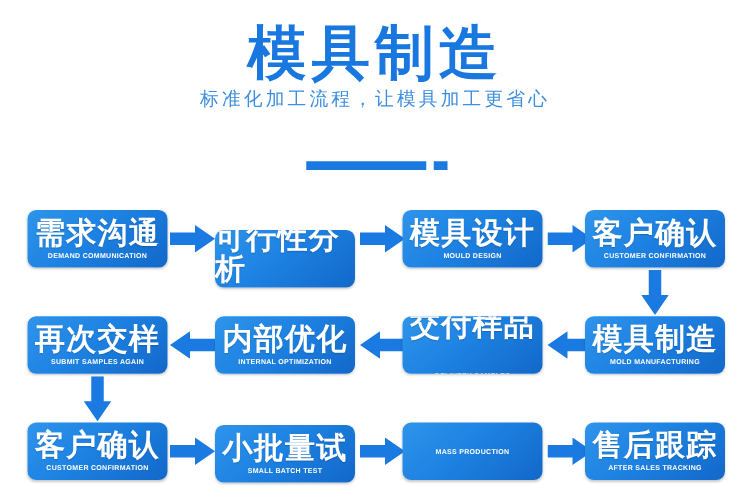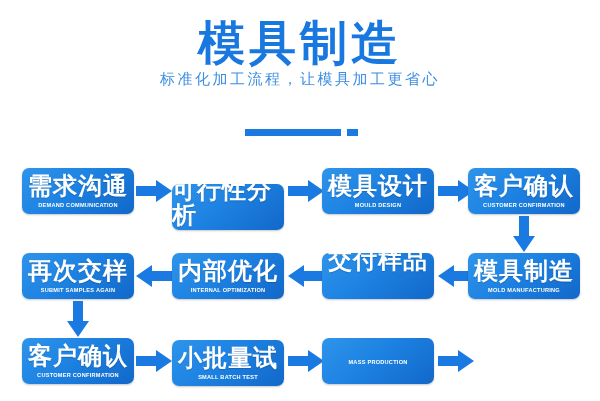--- a/index.html
+++ b/index.html
@@ -216,14 +216,18 @@
 
   <div class="box" style="left:322px; top:338px;">
     <span class="en">MASS PRODUCTION</span>
   </div>
   <div class="arrow arrow-h" style="left:438px; top:350px;">
     <svg viewBox="0 0 36 22">
         <path d="M0 6 L20 6 L20 0 L36 11 L20 22 L20 16 L0 16 Z" fill="#1b7ae2"></path>
       </svg>
   </div>
 
+  <div class="box" style="left:468px; top:338px;">
+    <span class="cn">售后跟踪</span>
+    <span class="en">AFTER SALES TRACKING</span>
+  </div>
 
 </div>
 
 </body></html>

